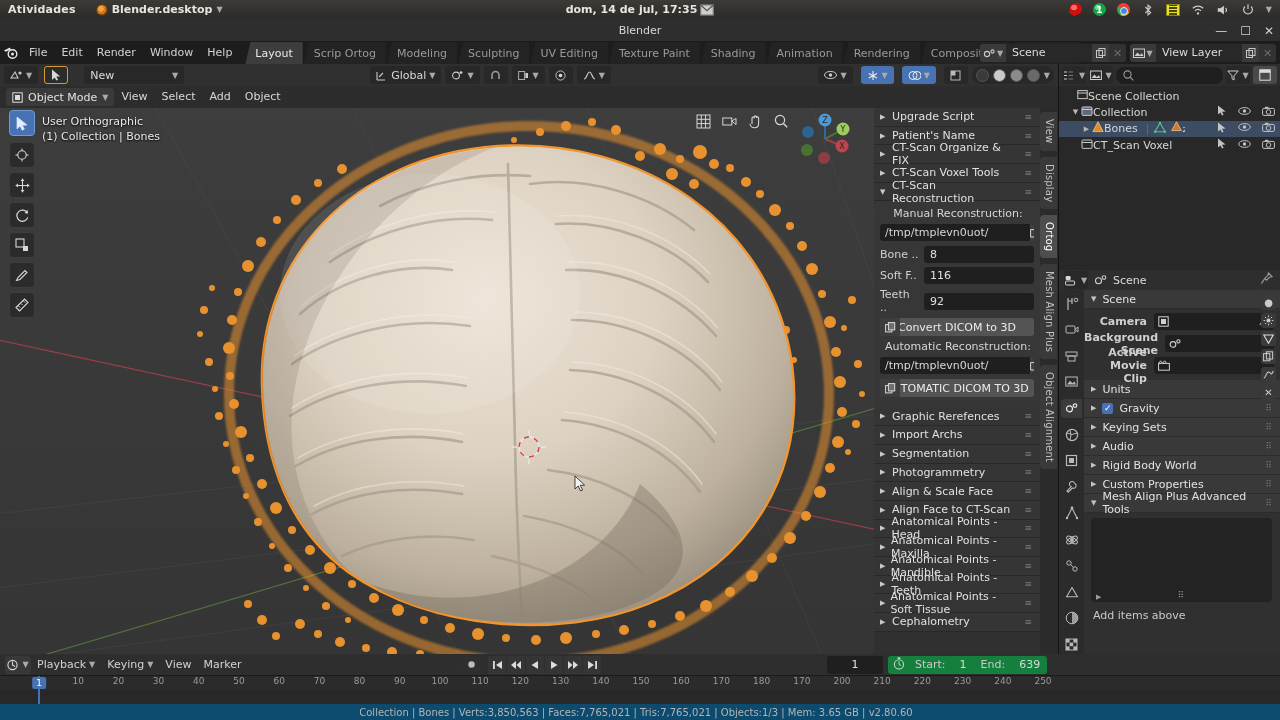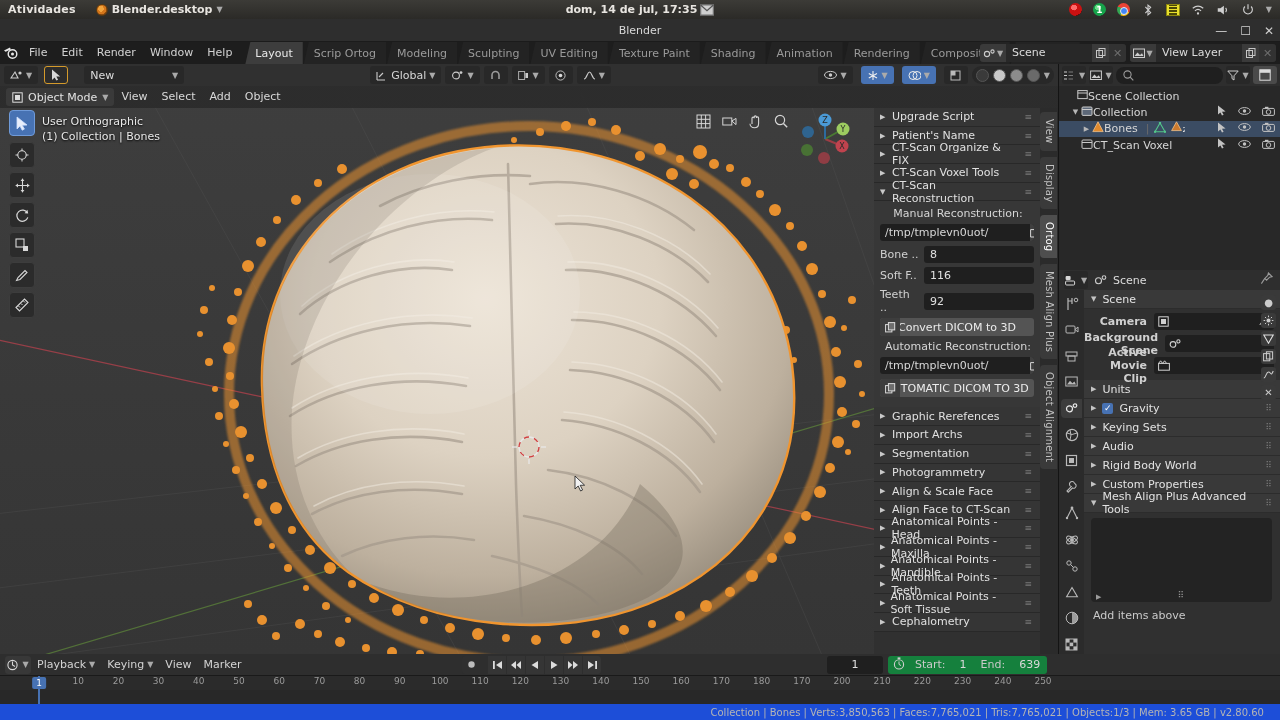--- a/index.html
+++ b/index.html
@@ -274,22 +274,22 @@
   .tl-range .lbl { color: #c9c9c9; }
   .tl-ruler { position: relative; height: 14px; background: #2b2b2b; overflow: hidden; }
   .tl-tick { position: absolute; top: 0; font-size: 9px; color: #9a9a9a; transform: translateX(-50%); }
   .tl-body { height: 14px; background: #282828; position: relative; }
   .tl-playhead { position: absolute; top: 0; width: 2px; height: 28px; background: #4772b3; }
   .tl-playbadge { position: absolute; top: 0; transform: translateX(-50%); background: #4772b3; color: #fff;
     font-size: 9px; padding: 1px 4px; border-radius: 2px; }
 
   
   .statusbar {
-    position: absolute; left: 0; bottom: 0; width: 1280px; height: 16px; background: #1d4ed8;
-    display: flex; align-items: center; justify-content: flex-end; padding-right: 16px;
+    position: absolute; left: 0; bottom: 0; width: 1280px; height: 16px; background: #0c4a6e;
+    display: flex; align-items: center; justify-content: center; padding-right: 8px;
     font-size: 10px; color: #b4b4b4;
   }
 </style>
 </head>
 <body>
 
 <div id="app">
 
   <div class="os-bar">
     <span class="act">Atividades</span>

